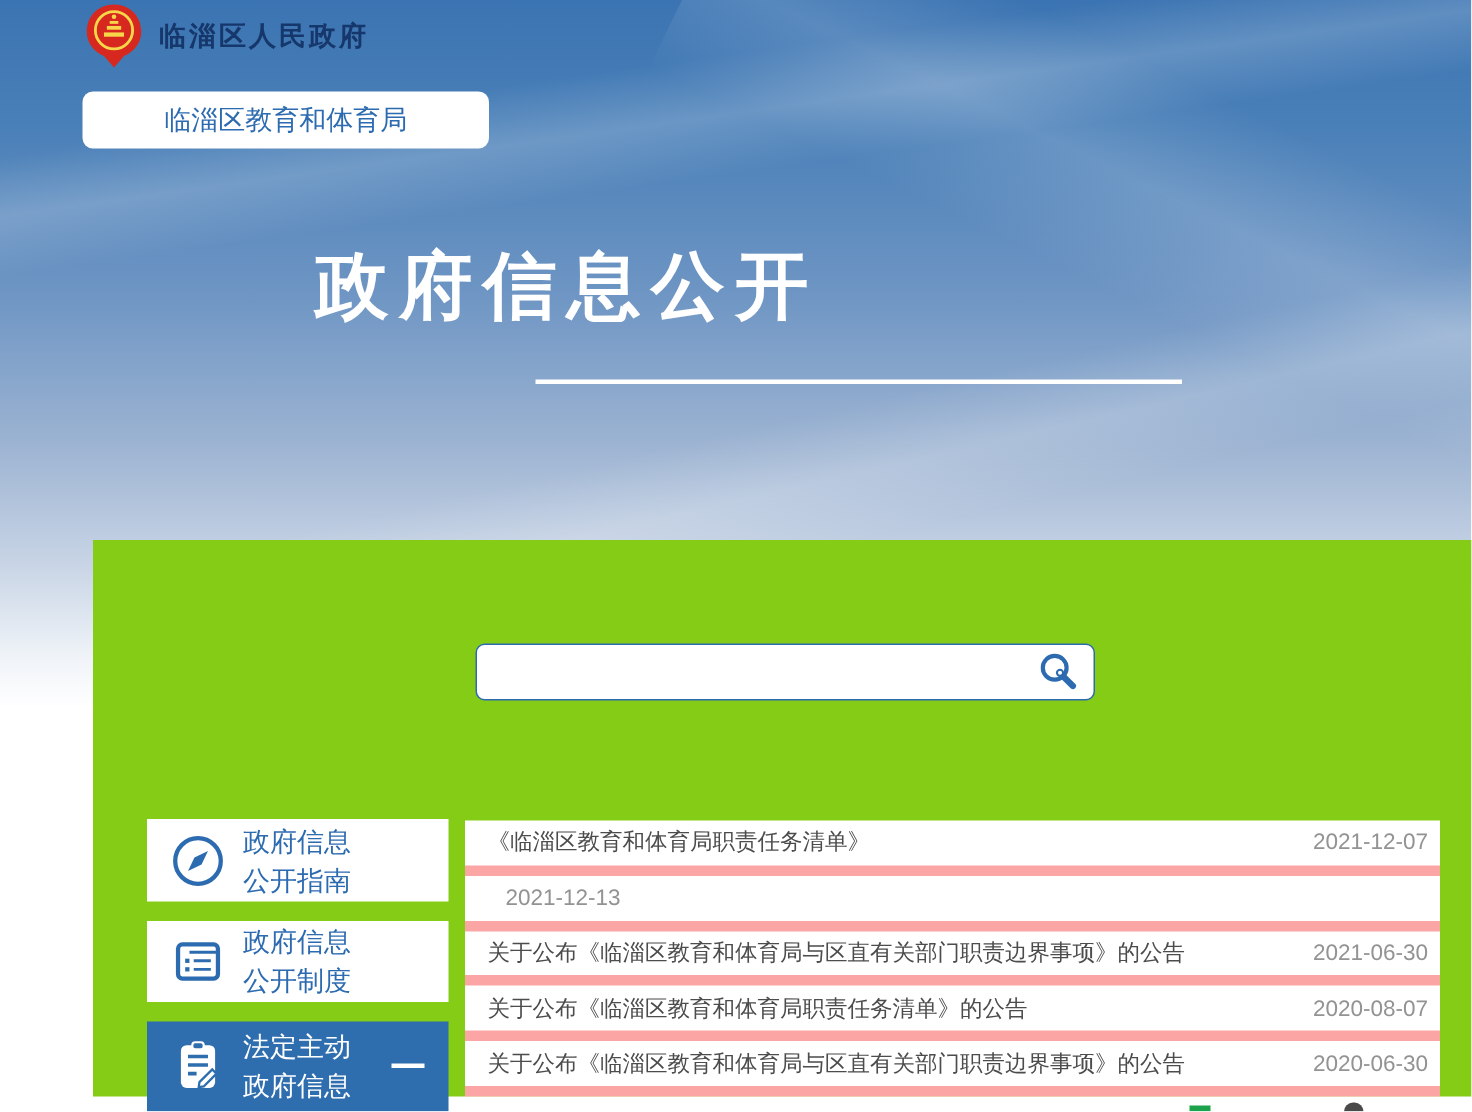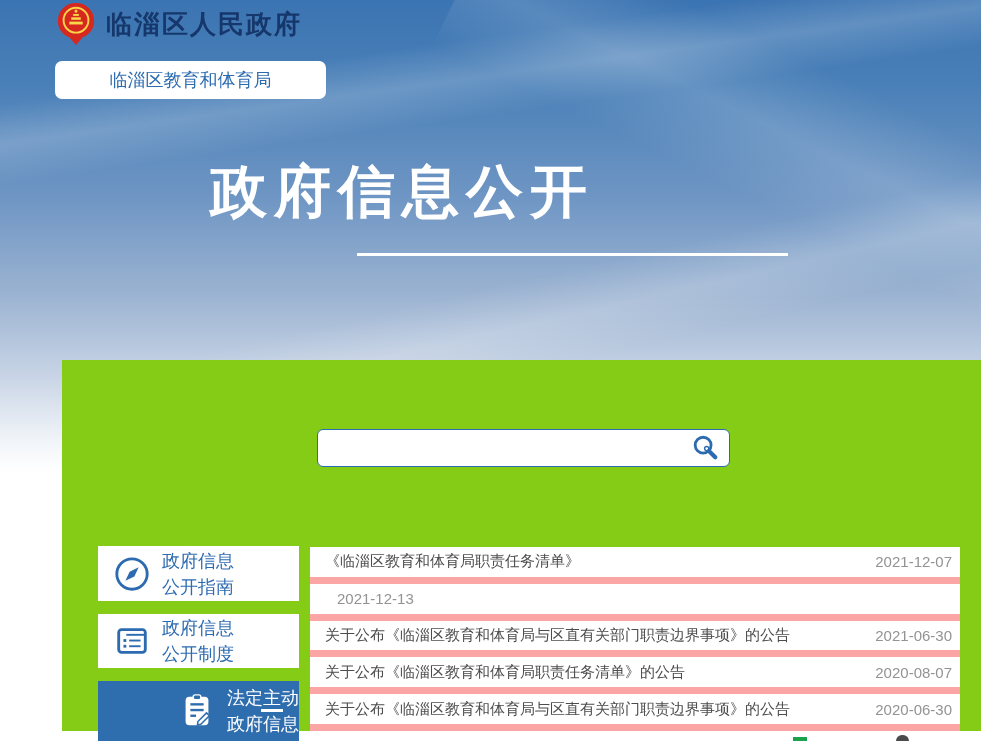--- a/index.html
+++ b/index.html
@@ -8,45 +8,45 @@
   
   .banner { position:absolute; left:0; top:0; width:981px; height:472px; overflow:hidden;
     background:linear-gradient(180deg,#3b74b2 0%,#4a80b8 18%,#6f96c4 42%,#9db4d2 63%,#c9d5e6 80%,#f0f4f8 93%,#ffffff 100%); }
   .streak { position:absolute; background:linear-gradient(180deg,rgba(255,255,255,0) 0%,rgba(255,255,255,0.18) 50%,rgba(255,255,255,0) 100%); }
   .s1 { width:1300px; height:80px; left:-120px; top:30px; transform:rotate(-8deg); }
   .s2 { width:900px; height:150px; left:420px; top:100px; transform:rotate(26deg); opacity:.8; }
   .s3 { width:1200px; height:90px; left:60px; top:250px; transform:rotate(-13deg); }
 
   
   .brand { position:absolute; left:55px; top:2px; height:44px; display:flex; align-items:center; gap:9px; cursor:pointer; }
-  .site-name { font-size:26px; font-weight:bold; color:#16376b; letter-spacing:2px; white-space:nowrap; }
+  .site-name { font-size:18px; font-weight:bold; color:#16376b; letter-spacing:2px; white-space:nowrap; }
   .bureau-chip { position:absolute; left:55px; top:61px; width:271px; height:38px; background:#fff; border-radius:7px;
     display:flex; align-items:center; justify-content:center; font-size:18px; color:#2d6bb0; cursor:pointer; white-space:nowrap; }
 
   
-  .hero-title { position:absolute; left:210px; top:148px; height:86px; line-height:86px; font-size:57px; font-weight:bold;
+  .hero-title { position:absolute; left:210px; top:148px; height:86px; line-height:86px; font-size:49px; font-weight:bold;
     color:#fff; letter-spacing:7px; white-space:nowrap; }
   .hero-underline { position:absolute; left:357px; top:253px; width:431px; height:3px; background:#fff; }
 
   
   .panel { position:absolute; left:62px; top:360px; width:923px; height:371px; background:#84cc16; }
 
   
   .searchbar { position:absolute; left:255px; top:69px; width:413px; height:38px; background:#fff;
     border:1.5px solid #2d6bb0; border-radius:6px; box-sizing:border-box; display:flex; align-items:stretch; }
   .searchbar input { flex:1; border:none; outline:none; background:transparent; padding:0 12px; font-size:15px; color:#444;
     font-family:"Liberation Sans", sans-serif; }
   .search-btn { width:48px; border:none; background:transparent; display:flex; align-items:center; justify-content:center; cursor:pointer; padding:0; }
 
   
   .side-item { position:absolute; left:36px; width:201px; background:#fff; display:flex; align-items:center;
     padding-left:14px; box-sizing:border-box; cursor:pointer; }
   .si-1 { top:186px; height:55px; }
   .si-2 { top:254px; height:54px; }
-  .si-3 { top:321px; height:60px; background:#2e6dae;justify-content:flex-end; }
+  .si-3 { top:321px; height:60px; background:#2e6dae; }
   .side-icon { width:40px; height:40px; display:flex; align-items:center; justify-content:center; flex:0 0 40px; }
   .side-label { margin-left:10px; font-size:18px; line-height:26px; color:#2d6bb0; }
   .si-3 .side-label { color:#fff; }
   .side-label span { display:block; white-space:nowrap; }
   .minus-bar { position:absolute; right:16px; top:28px; width:22px; height:3px; background:#fff; }
 
   
   .list { position:absolute; left:248px; top:187px; width:650px; background:#fff; }
   .list-row { height:36.8px; display:flex; align-items:center; padding:0 8px 0 15px; box-sizing:border-box;
     border-bottom:7px solid #fca5a5; cursor:pointer; }

